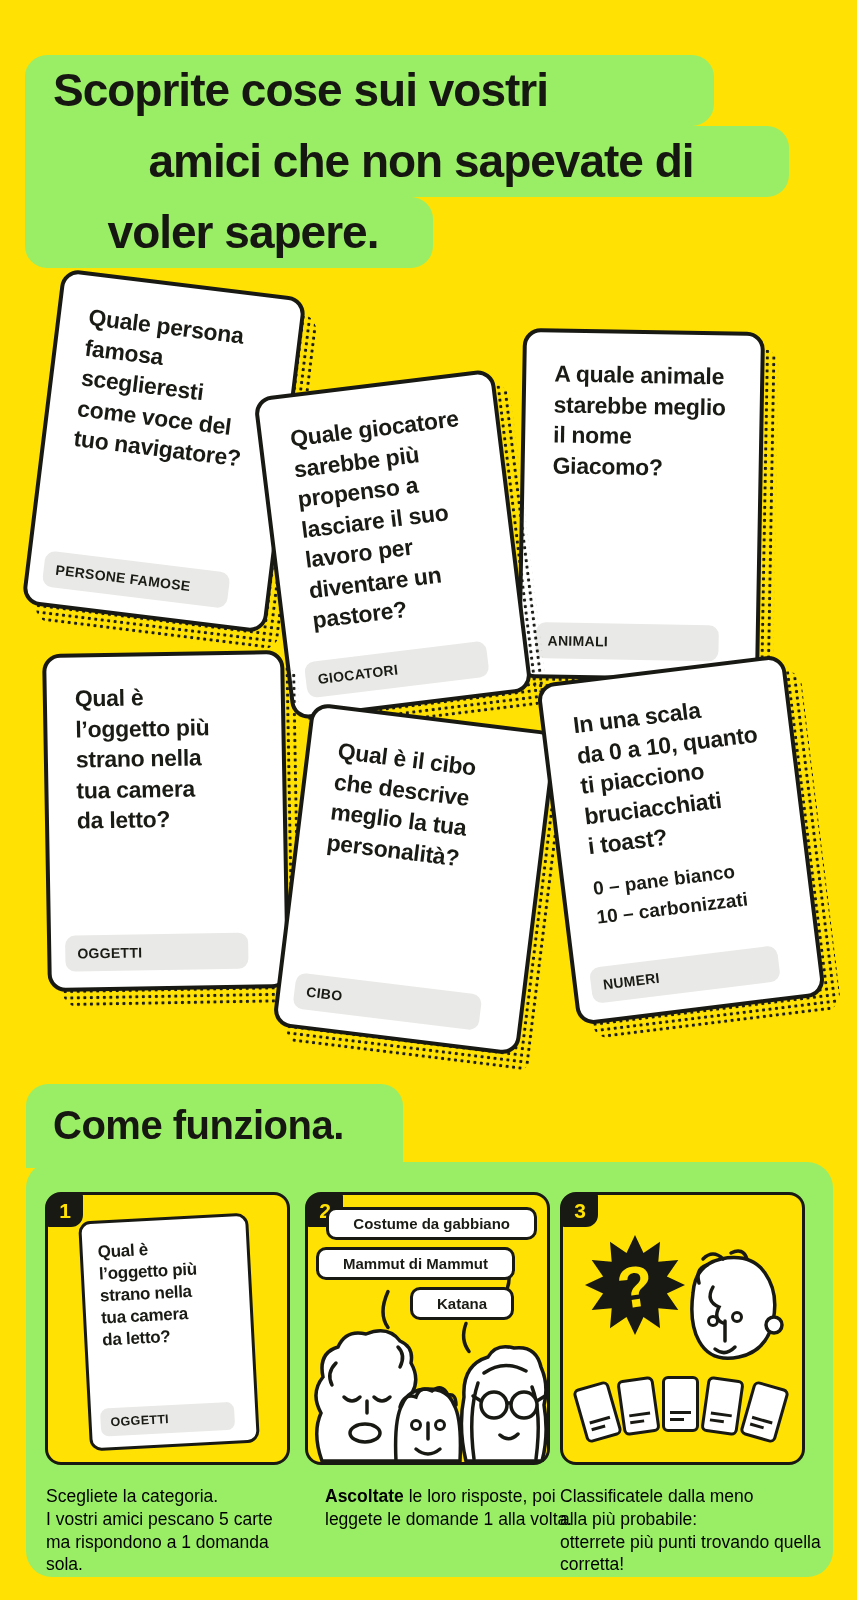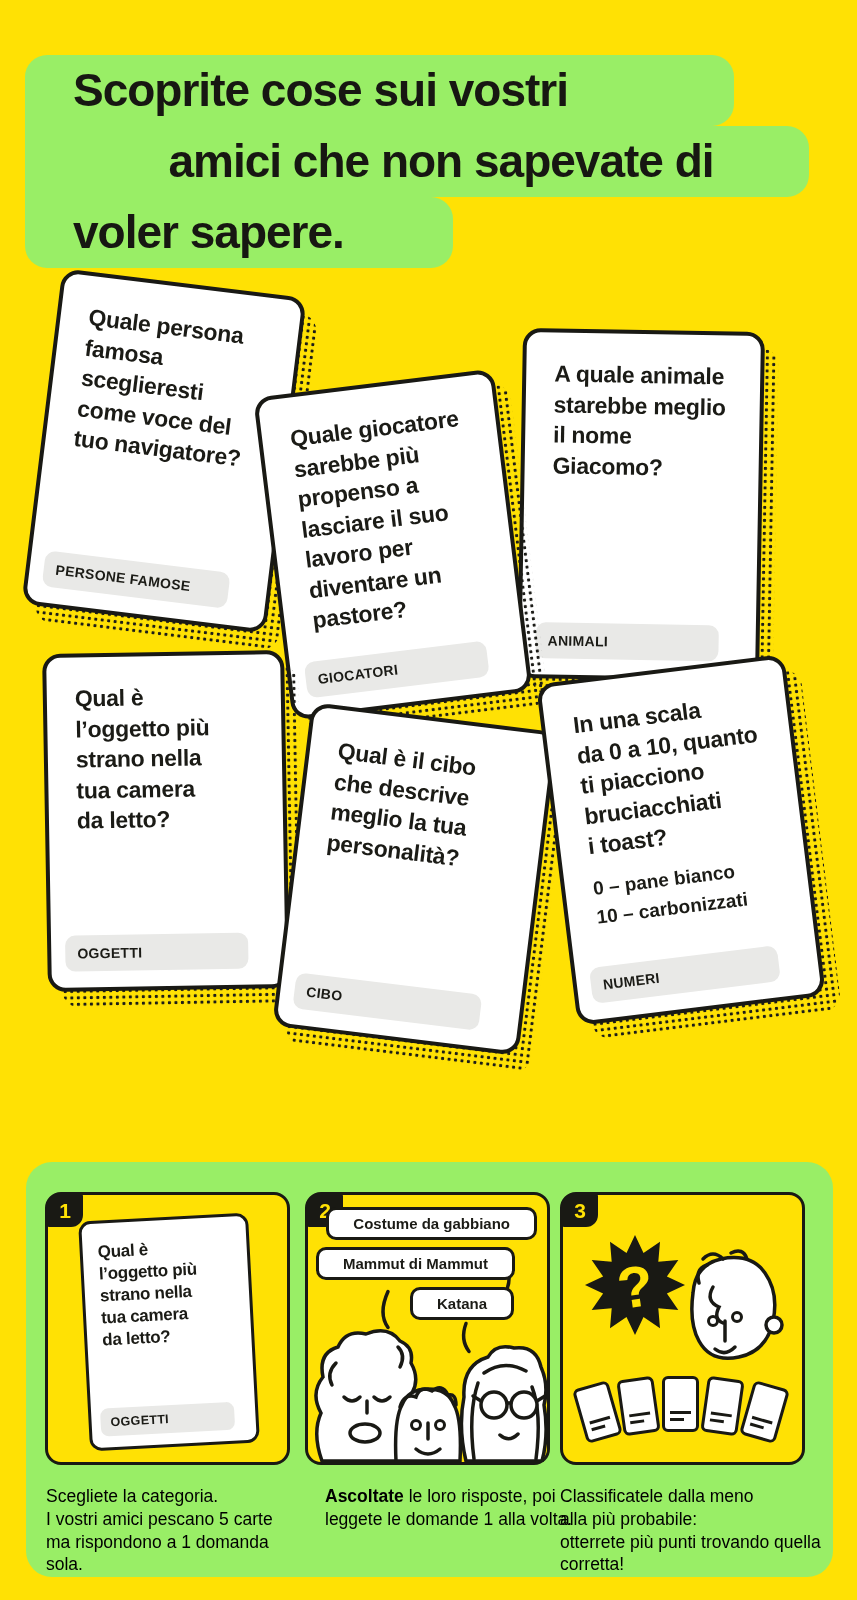--- a/index.html
+++ b/index.html
@@ -7,25 +7,25 @@
     position:relative; width:857px; height:1600px; overflow:hidden;
     background:#FFE104;
     font-family:"Liberation Sans","DejaVu Sans",sans-serif;
     color:#1B1B16;
   }
   
   .hero{position:absolute; left:25px; top:55px;}
   .band{
     background:#99EE66; height:71px; line-height:71px;
     font-size:46px; font-weight:800; letter-spacing:-1px;
-    padding-left:48px; white-space:nowrap; color:#171712;
+    padding-left:28px; white-space:nowrap; color:#171712;
   }
   .band1{width:661px; border-radius:22px 22px 22px 0;}
   .band2{width:736px; border-radius:0 22px 22px 0;text-align:center;}
-  .band3{width:380px; border-radius:0 22px 22px 22px;}
+  .band3{width:380px; border-radius:0 22px 22px 22px;text-align:center;}
 
   
   .card{position:absolute;}
   .card .dots, .card .face{position:absolute; inset:0; border-radius:18px;}
   .card .dots{
     background-image:radial-gradient(#1c1c18 1.6px, rgba(0,0,0,0) 1.9px);
     background-size:6.5px 6.5px;
     transform:translate(14px,16px);
   }
   .card .face{
@@ -193,20 +193,21 @@
 da 0 a 10, quanto
 ti piacciono
 bruciacchiati
 i toast?</div>
       <div class="scales">0 – pane bianco
 10 – carbonizzati</div>
       <div class="pill">NUMERI</div>
     </div>
   </div>
 
+  <div class="how-title">Come funziona.</div>
 
   <div class="panel">
 
     <div class="stepbox sb1">
       <div class="badge">1</div>
       <div class="mini">
         <div class="q">Qual è
 l’oggetto più
 strano nella
 tua camera

